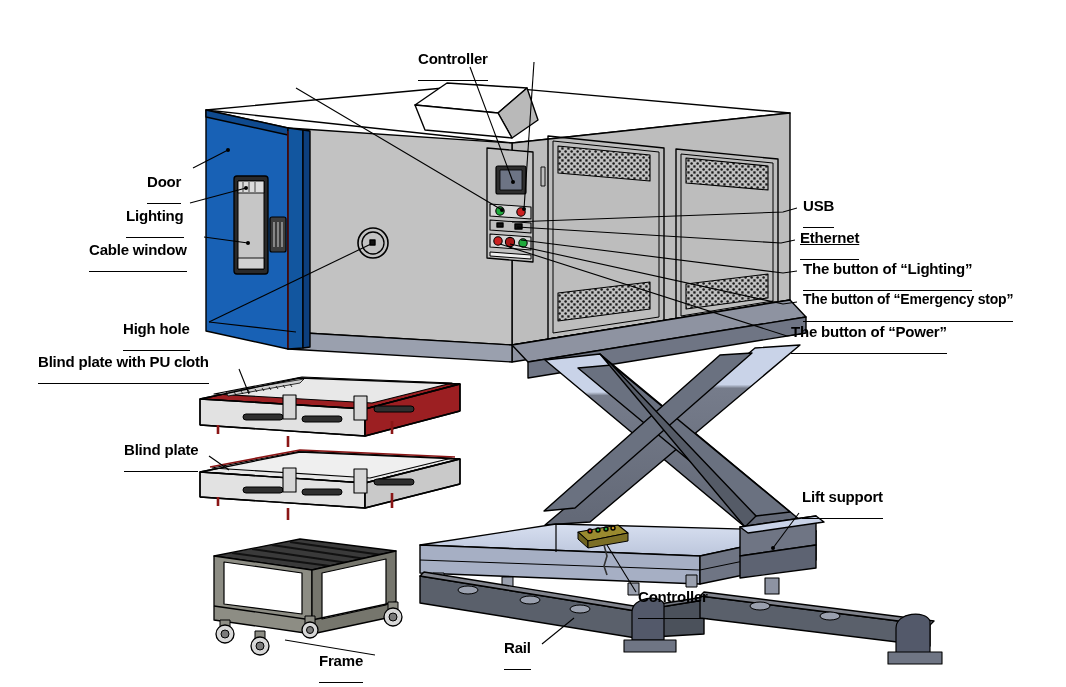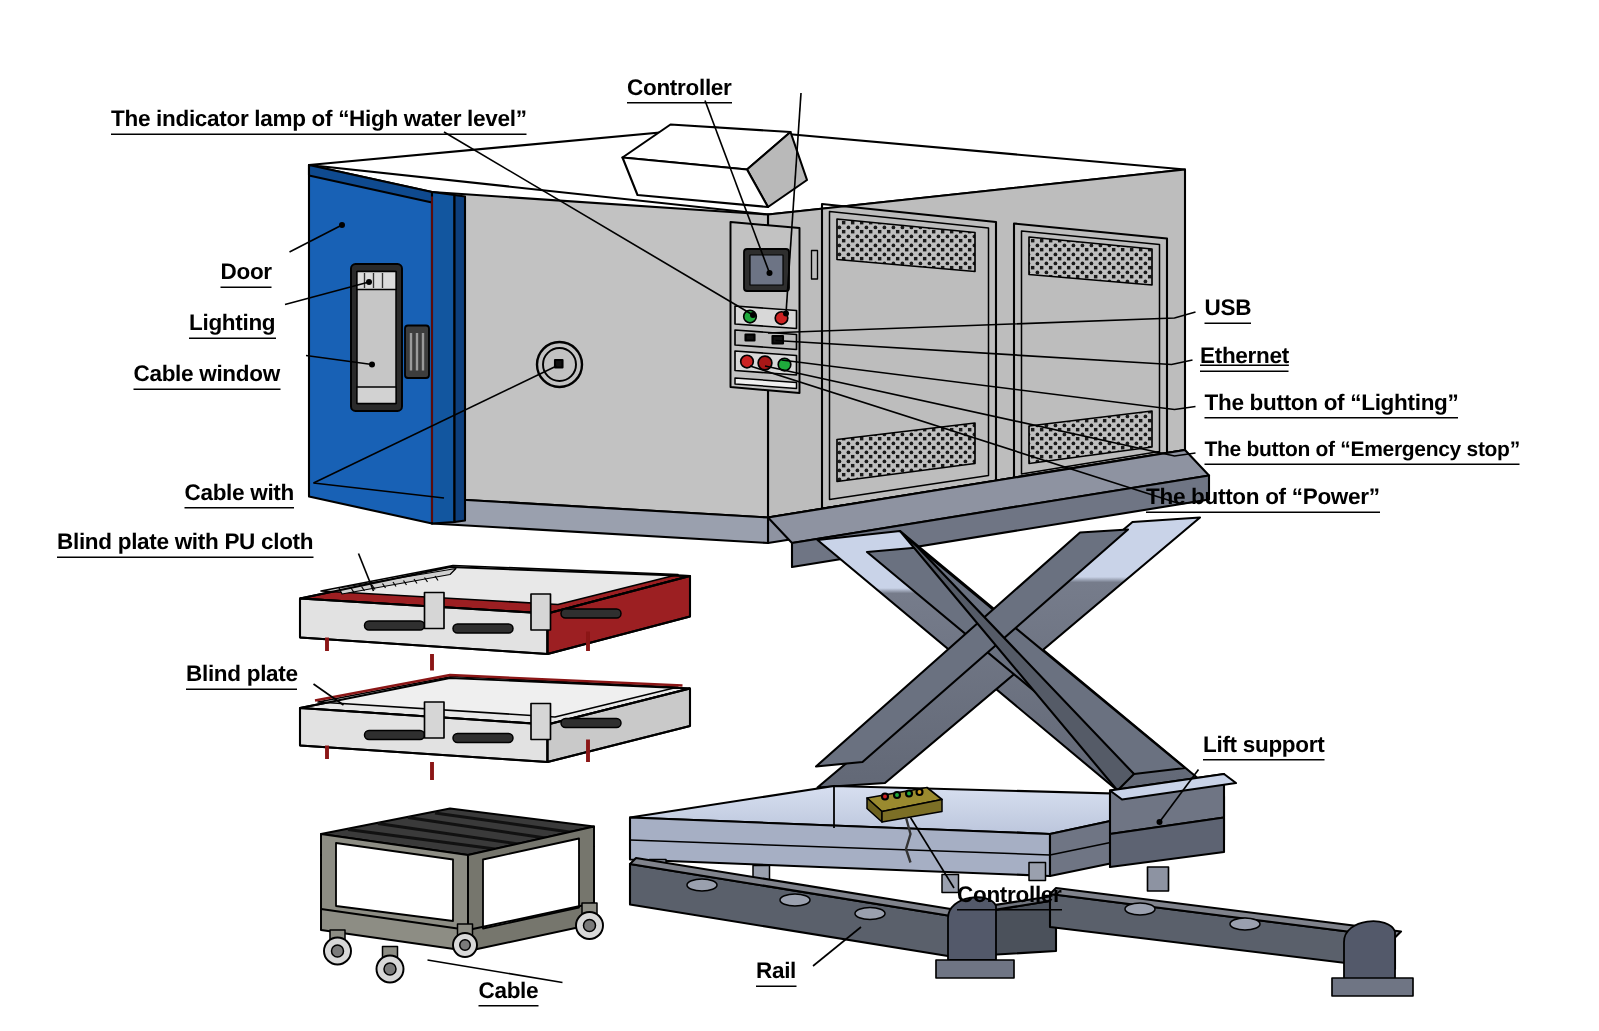--- a/index.html
+++ b/index.html
@@ -27,21 +27,21 @@
   }
   .callout {
     position: absolute;
     font-family: "Liberation Sans", sans-serif;
     font-size: 15px;
     font-weight: bold;
     color: #000000;
     white-space: nowrap;
     letter-spacing: -0.2px;
     border-bottom: 1.6px solid #000000;
-    padding-bottom: 1px;
+    padding-bottom: 13px;
     line-height: 17px;
   }
   .callout.small { font-size: 14px; }
 </style>
 </head>
 <body>
 
 <div id="stage">
 
   <svg id="diagram-svg" viewBox="0 0 1066 687" xmlns="http://www.w3.org/2000/svg">
@@ -368,34 +368,33 @@
       <polyline points="801,334 787,336 500,244"></polyline>
 
       <polyline points="799,513 773,548"></polyline>
       <circle cx="773" cy="548" r="2" fill="#000" stroke="none"></circle>
       <polyline points="636,592 607,545"></polyline>
       <polyline points="542,644 574,618"></polyline>
       <polyline points="375,655 285,640"></polyline>
     </g>
   </svg>
 
-  <div class="callout" style="left:74px; top:71px;">The indicator lamp of “High water level”</div>
   <div class="callout" style="left:418px; top:50px;">Controller</div>
 
   <div class="callout" style="left:147px; top:173px;">Door</div>
   <div class="callout" style="left:126px; top:207px;">Lighting</div>
   <div class="callout" style="left:89px; top:241px;">Cable window</div>
-  <div class="callout" style="left:123px; top:320px;">Cable with</div>
+  <div class="callout" style="left:123px; top:320px;">High hole</div>
   <div class="callout" style="left:38px; top:353px;">Blind plate with PU cloth</div>
   <div class="callout" style="left:124px; top:441px;">Blind plate</div>
 
   <div class="callout" style="left:803px; top:197px;">USB</div>
   <div class="callout" style="left:800px; top:229px;text-decoration:underline;">Ethernet</div>
   <div class="callout" style="left:803px; top:260px;">The button of “Lighting”</div>
   <div class="callout small" style="left:803px; top:291px;">The button of “Emergency stop”</div>
-  <div class="callout" style="left:764px; top:323px;">The button of “Power”</div>
+  <div class="callout" style="left:791px; top:323px;">The button of “Power”</div>
 
   <div class="callout" style="left:802px; top:488px;">Lift support</div>
   <div class="callout" style="left:638px; top:588px;">Controller</div>
   <div class="callout" style="left:504px; top:639px;">Rail</div>
-  <div class="callout" style="left:319px; top:652px;">Cable</div>
+  <div class="callout" style="left:319px; top:652px;">Frame</div>
 
 </div>
 
 </body></html>

